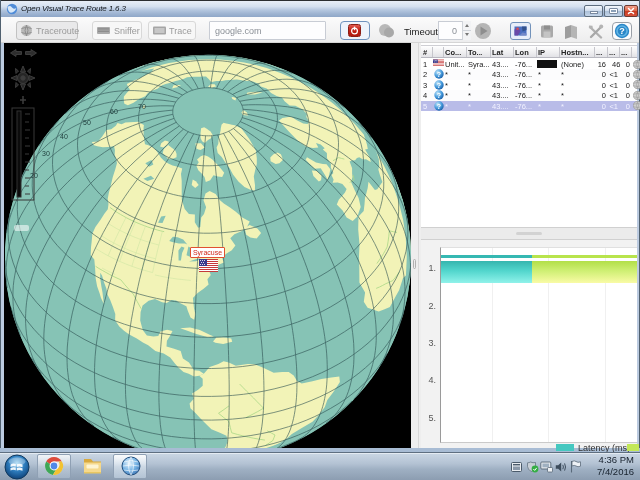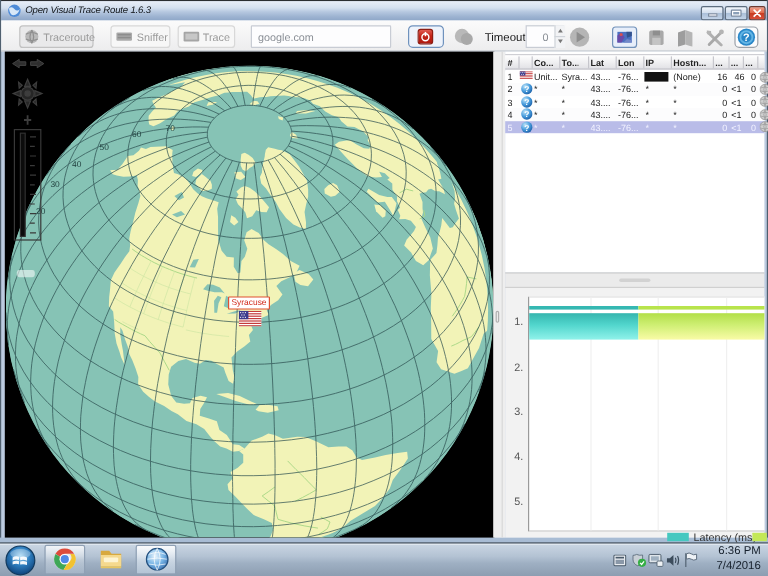--- a/index.html
+++ b/index.html
@@ -601,14 +601,14 @@
 </svg>
 <svg class="abs" style="left:555px;top:461px" width="12" height="12">
   <path d="M0.8 4.2 L3.2 4.2 L6.2 1.6 L6.2 10.4 L3.2 7.8 L0.8 7.8 Z" fill="#3c4c5c"></path>
   <path d="M7.8 3.8 Q9 6 7.8 8.2 M9.6 2.4 Q11.4 6 9.6 9.6" stroke="#3c4c5c" stroke-width="1" fill="none"></path>
 </svg>
 <svg class="abs" style="left:570px;top:460px" width="12" height="13">
   <path d="M1.5 1 L1.5 12.5" stroke="#5a6a7a" stroke-width="1.1"></path>
   <path d="M2 1.5 Q4.5 0.2 6 1.5 Q7.8 3 10.5 1.8 L10.5 6.2 Q7.8 7.4 6 6 Q4.5 4.8 2 6 Z" fill="#eef2f6" stroke="#5a6a7a" stroke-width="0.8"></path>
 </svg>
 
-<div class="abs" style="left:590px;top:454px;width:44px;text-align:right;font-size:9.5px;color:#16202c;">6:36 PM</div>
+<div class="abs" style="left:590px;top:454px;width:44px;text-align:right;font-size:9.5px;color:#16202c;">4:36 PM</div>
 <div class="abs" style="left:590px;top:465.5px;width:44px;text-align:right;font-size:9.5px;color:#16202c;">7/4/2016</div>
 
 </body></html>

